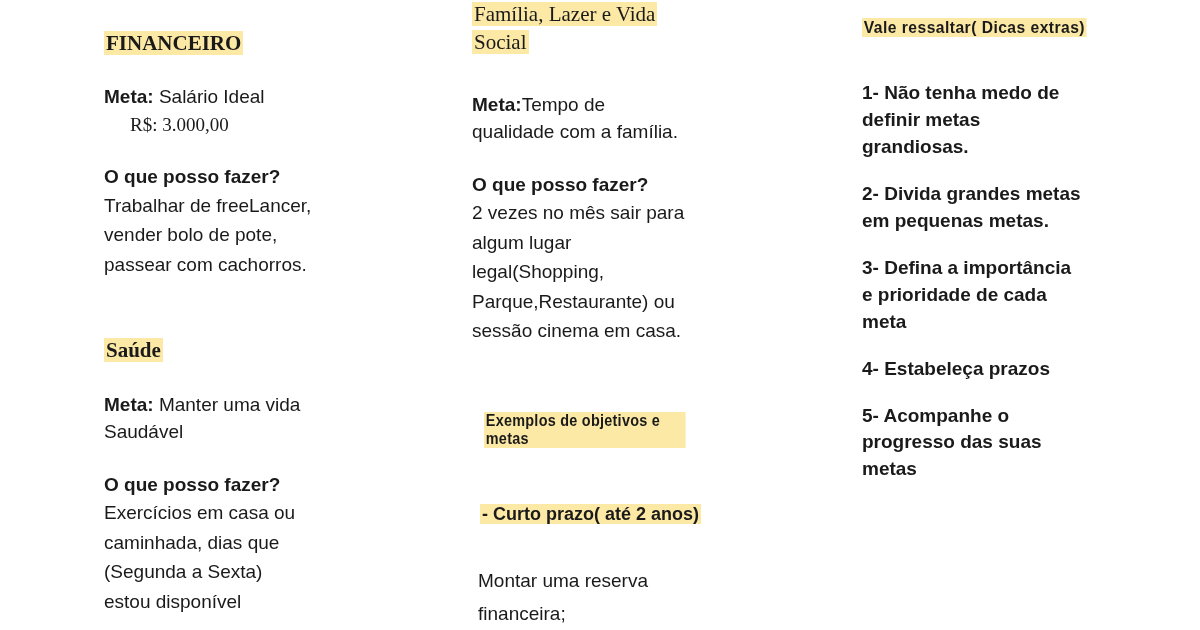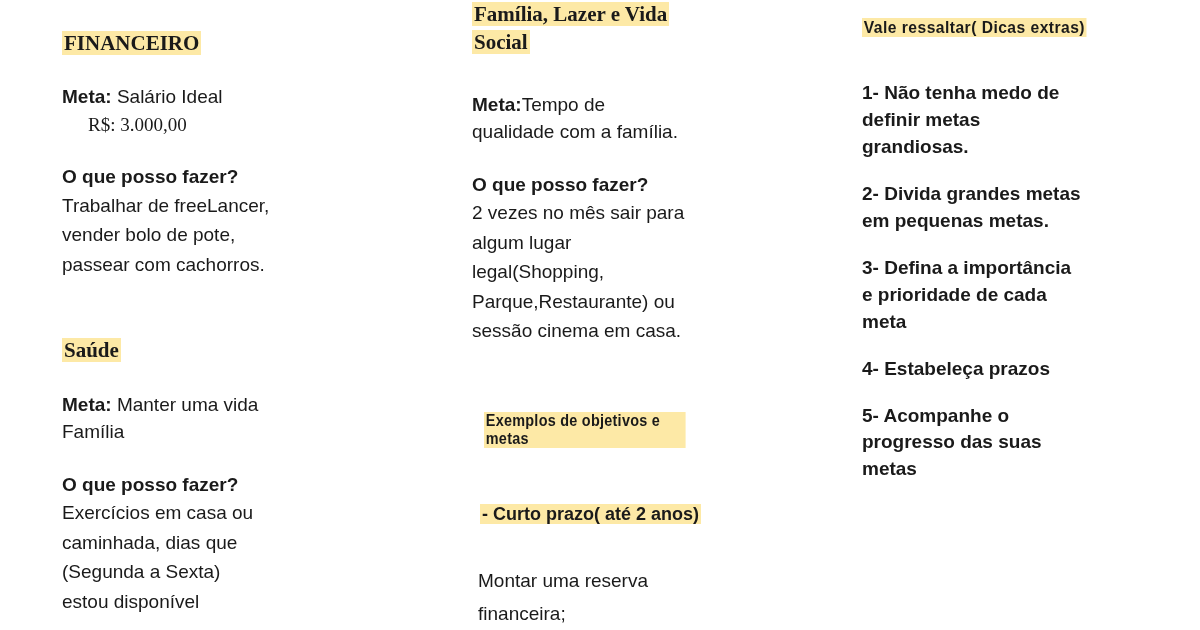--- a/index.html
+++ b/index.html
@@ -18,41 +18,41 @@
     position: relative;
     width: 1200px;
     height: 630px;
     display: flex;
     box-sizing: border-box;
   }
   .col {
     box-sizing: border-box;
     position: relative;
   }
-  .col-1 { width: 400px; padding: 0 20px 0 62px; }
+  .col-1 { width: 400px; padding: 0 20px 0 104px; }
   .col-2 { width: 330px; padding: 0 10px 0 72px; }
   .col-3 { width: 470px; padding: 0 20px 0 132px; }
 
   .hl {
     background: #fde9a6;
     padding: 0 2px;
     box-decoration-break: clone;
     -webkit-box-decoration-break: clone;
   }
 
   h2.section-title {
     font-family: "Liberation Serif", serif;
     font-weight: bold;
     font-size: 21px;
     margin: 0;
     line-height: 1.3;
   }
   .serif-head {
     font-family: "Liberation Serif", serif;
-    font-weight: bold;
+    font-weight: normal;
     font-size: 21px;
     line-height: 1.35;
   }
   .meta-line {
     font-size: 19px;
     line-height: 1.45;
     margin: 0;
   }
   .meta-label {
     font-weight: bold;
@@ -143,21 +143,21 @@
     <p class="body-text">vender  bolo de pote,</p>
     <p class="body-text">passear com cachorros.</p>
 
     <div style="height:58px"></div>
 
     <h2 class="section-title"><span class="hl">Saúde</span></h2>
 
     <div class="spacer-lg"></div>
 
     <p class="meta-line"><span class="meta-label">Meta:</span> <span>Manter uma vida</span></p>
-    <p class="meta-line">Família</p>
+    <p class="meta-line">Saudável</p>
 
     <div class="spacer-lg"></div>
 
     <p class="q-head">O que posso fazer?</p>
     <p class="body-text">Exercícios em casa ou</p>
     <p class="body-text">caminhada, dias que</p>
     <p class="body-text">(Segunda a Sexta)</p>
     <p class="body-text">estou disponível</p>
   </div>
 

